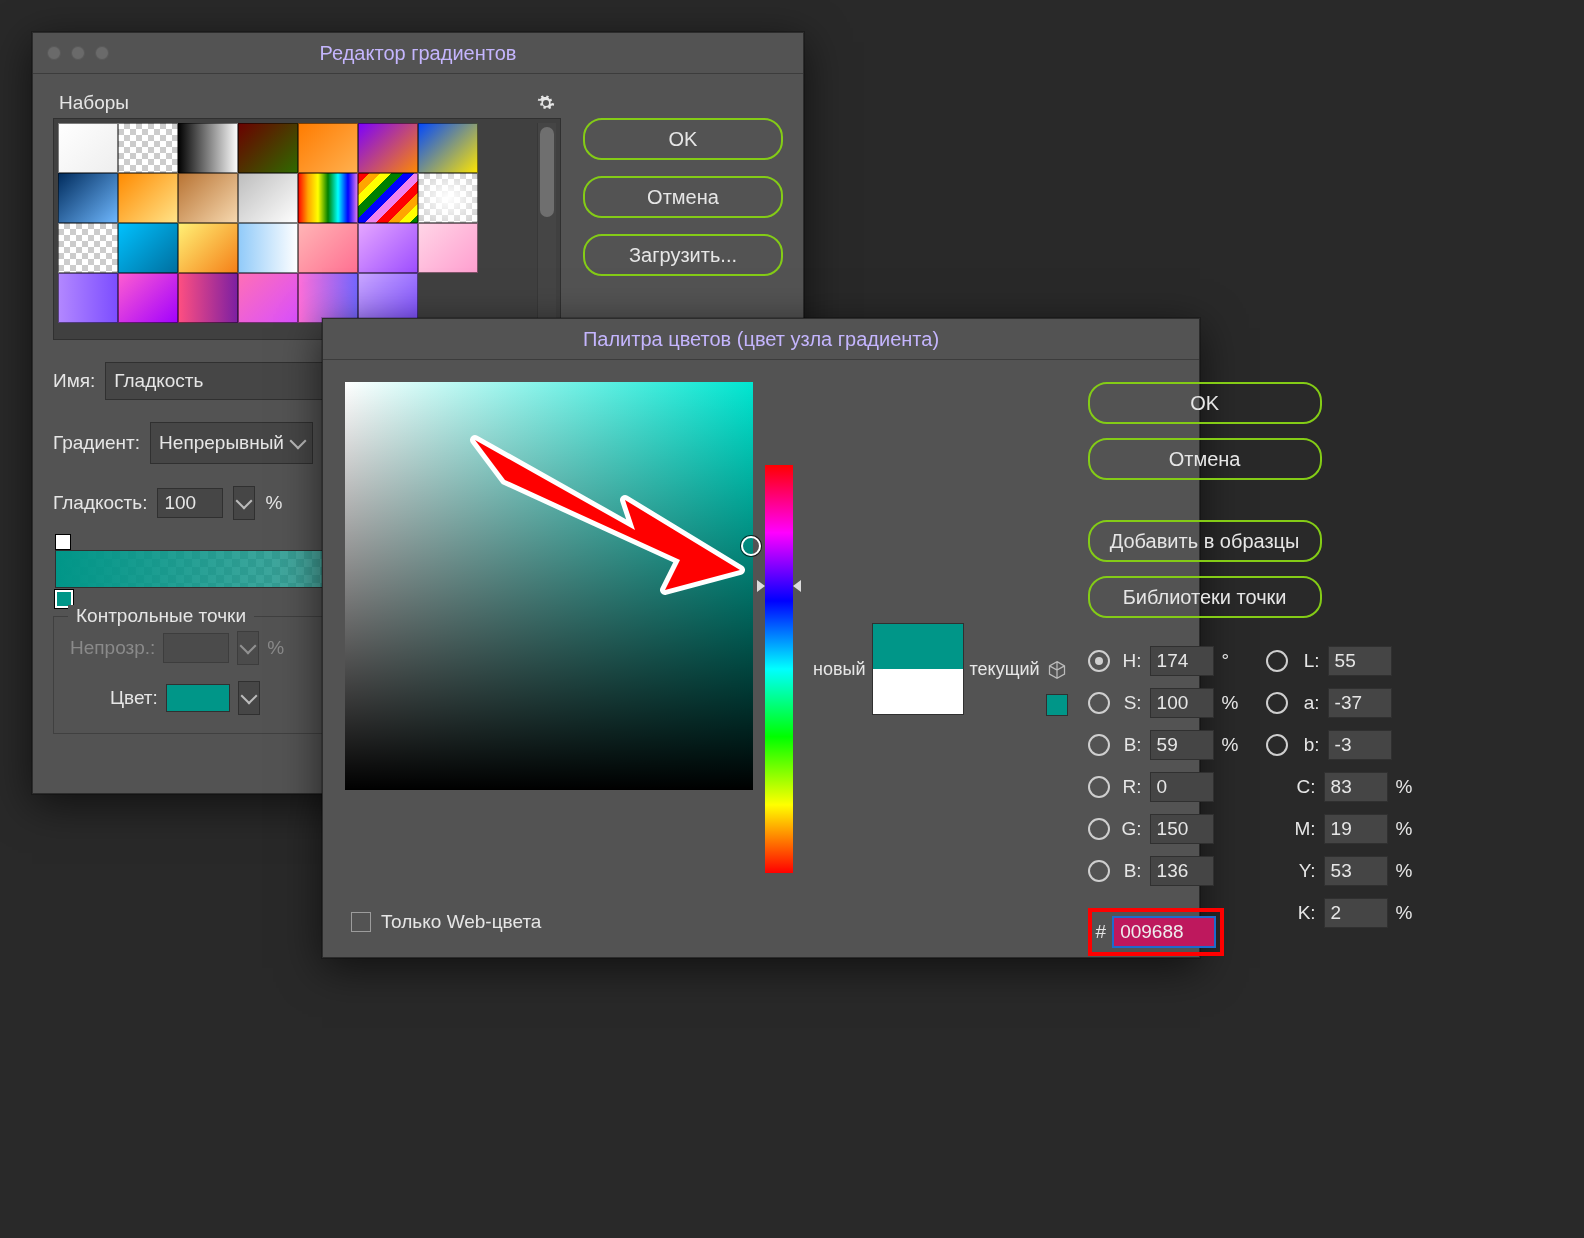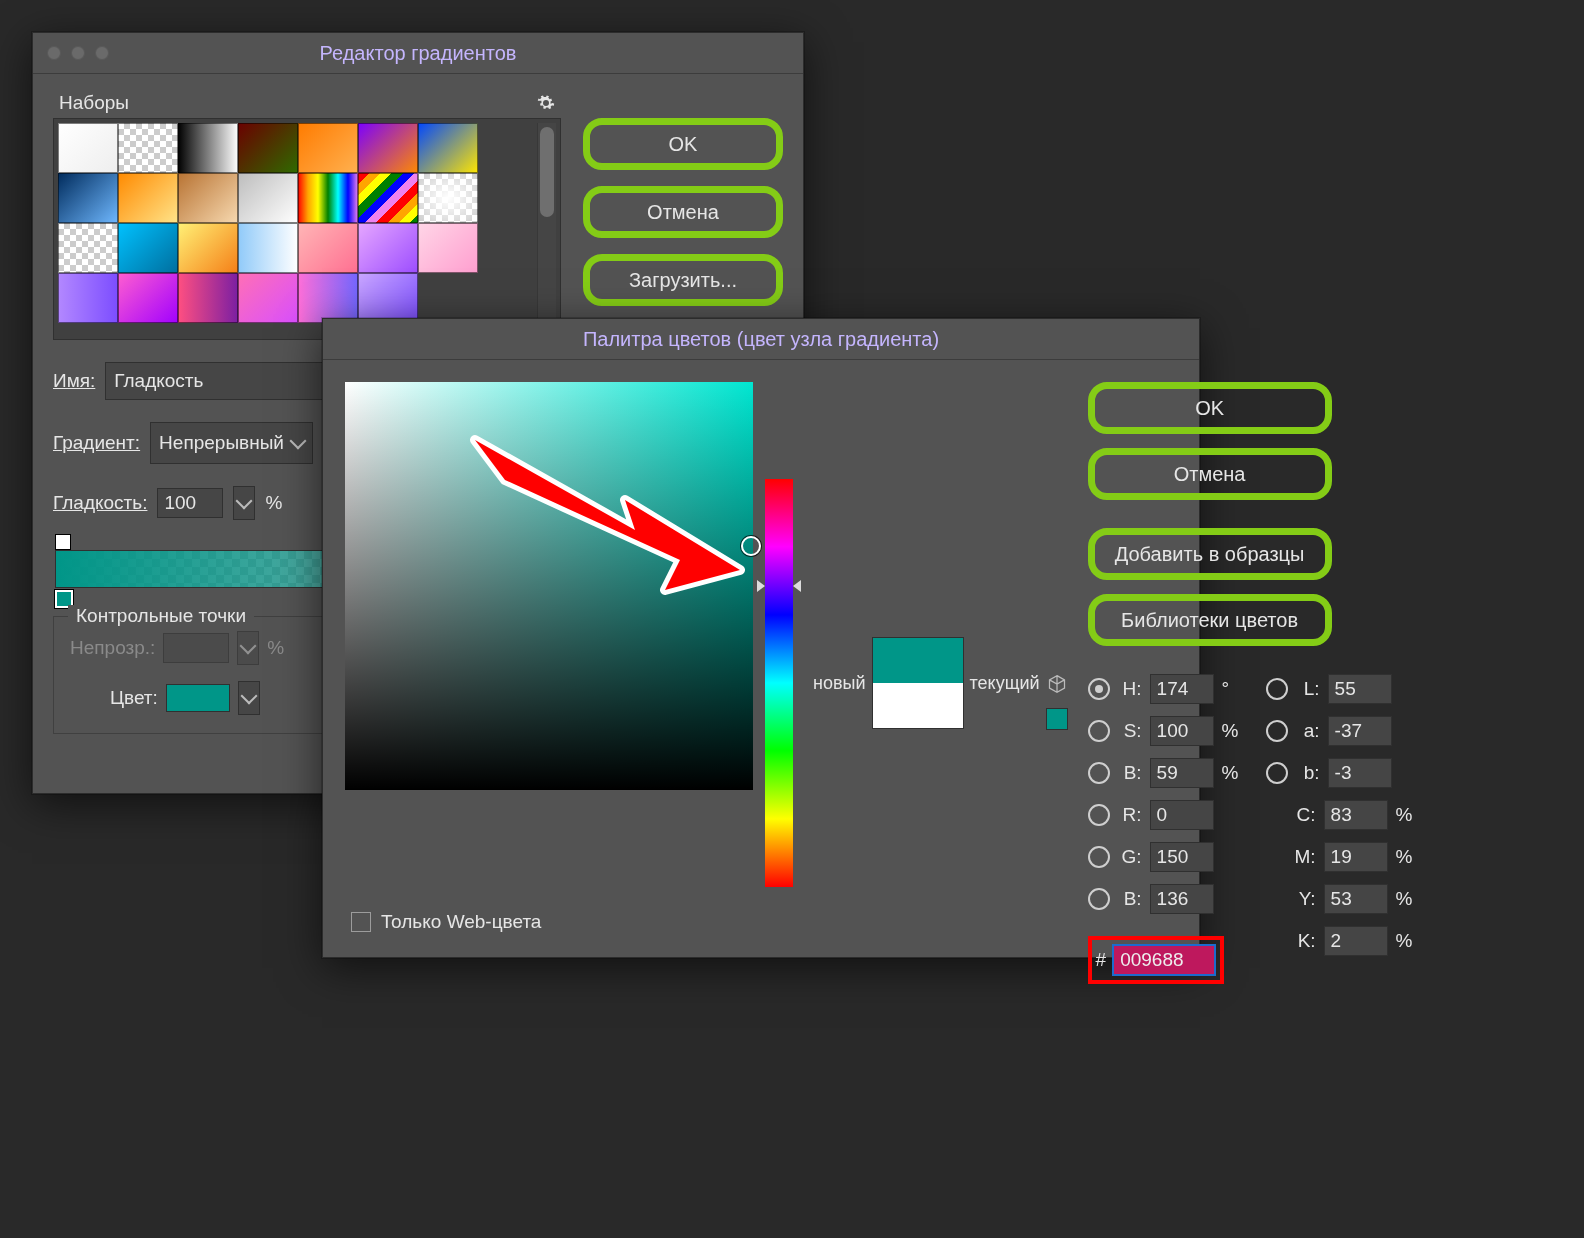--- a/index.html
+++ b/index.html
@@ -88,26 +88,26 @@
     position: absolute; left: 2px; right: 2px; top: 4px; height: 90px;
     background: #6f6f6f; border-radius: 8px;
   }
   .btn-col {
     display: flex; flex-direction: column; gap: 16px;
     width: 200px;
     padding-top: 26px;
   }
   .btn {
     height: 38px; display: flex; align-items: center; justify-content: center;
-    border: 7px solid #84cc16; border-radius: 19px;
+    border: 2px solid #84cc16; border-radius: 19px;
     color: #e6e6e6; background: transparent;
     font-size: 20px;
   }
   .row { display: flex; align-items: center; gap: 10px; margin-top: 22px; }
-  .lbl { color: #e6e6e6; text-decoration: underline; }
+  .lbl { color: #e6e6e6; }
   .text-input {
     background: #464646; border: 1px solid #303030; color: #e6e6e6;
     padding: 5px 8px; font-size: 19px; height: 26px; display:flex; align-items:center;
   }
   .name-input { flex:1; }
   .select {
     background: #464646; border: 1px solid #303030; color: #e6e6e6;
     padding: 4px 8px; height: 32px; display:flex; align-items:center; gap:8px;
   }
   .chev { width: 10px; height: 10px; border-right: 2px solid #bbb; border-bottom: 2px solid #bbb; transform: rotate(45deg); margin-top:-4px; }
@@ -387,22 +387,22 @@
         <svg class="cube" viewBox="0 0 24 24">
             <path fill="none" stroke="#bbb" stroke-width="1.5" d="M12 2l9 5v10l-9 5-9-5V7z M12 2v20 M3 7l9 5 9-5"></path>
           </svg>
         <div class="mini-swatch"></div>
       </div>
     </div>
 
     <div class="cp-right">
       <div class="btn">OK</div>
       <div class="btn">Отмена</div>
-      <div class="btn" style="margin-top:14px">Добавить в образцы</div>
-      <div class="btn">Библиотеки цветов</div>
+      <div class="btn" style="margin-top:26px">Добавить в образцы</div>
+      <div class="btn">Библиотеки точки</div>
 
       <div class="val-rows">
         <div class="val-col">
           <div class="val-row">
               <span class="radio sel"></span>
               <span class="vlabel">H:</span>
               <div class="vinput">
                 <span>174</span>
               </div>
               <span class="unit">°</span>

